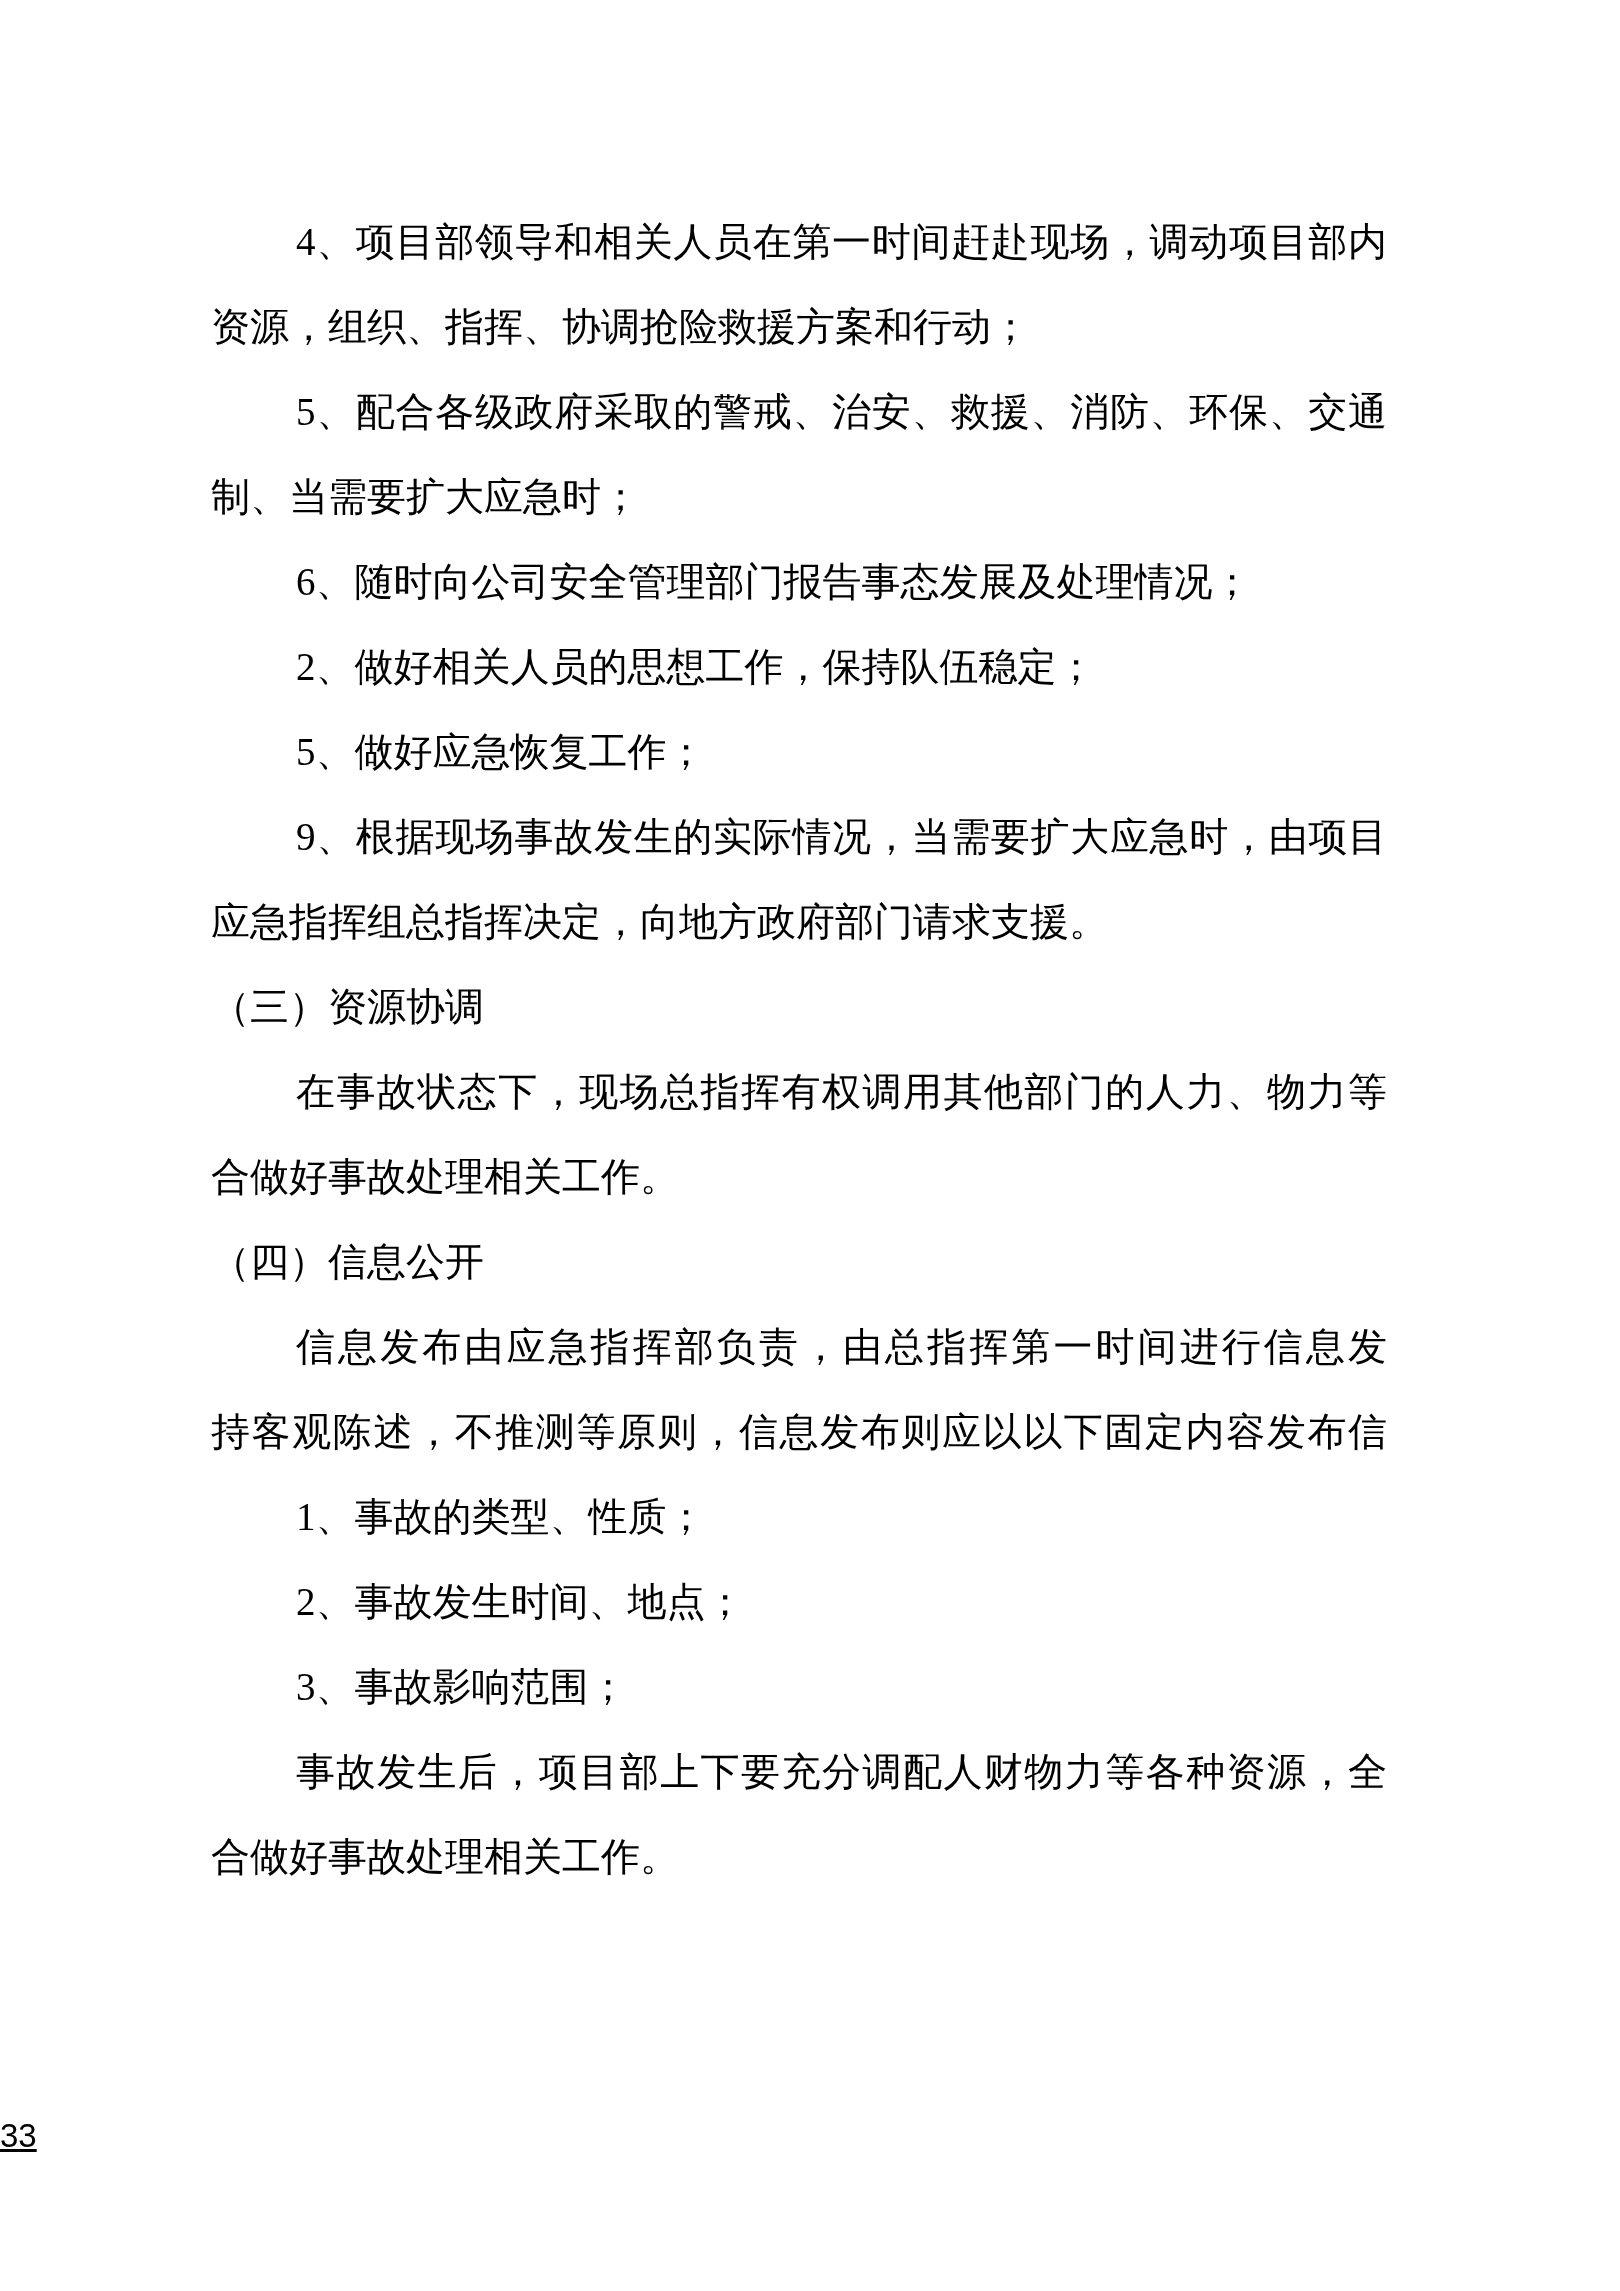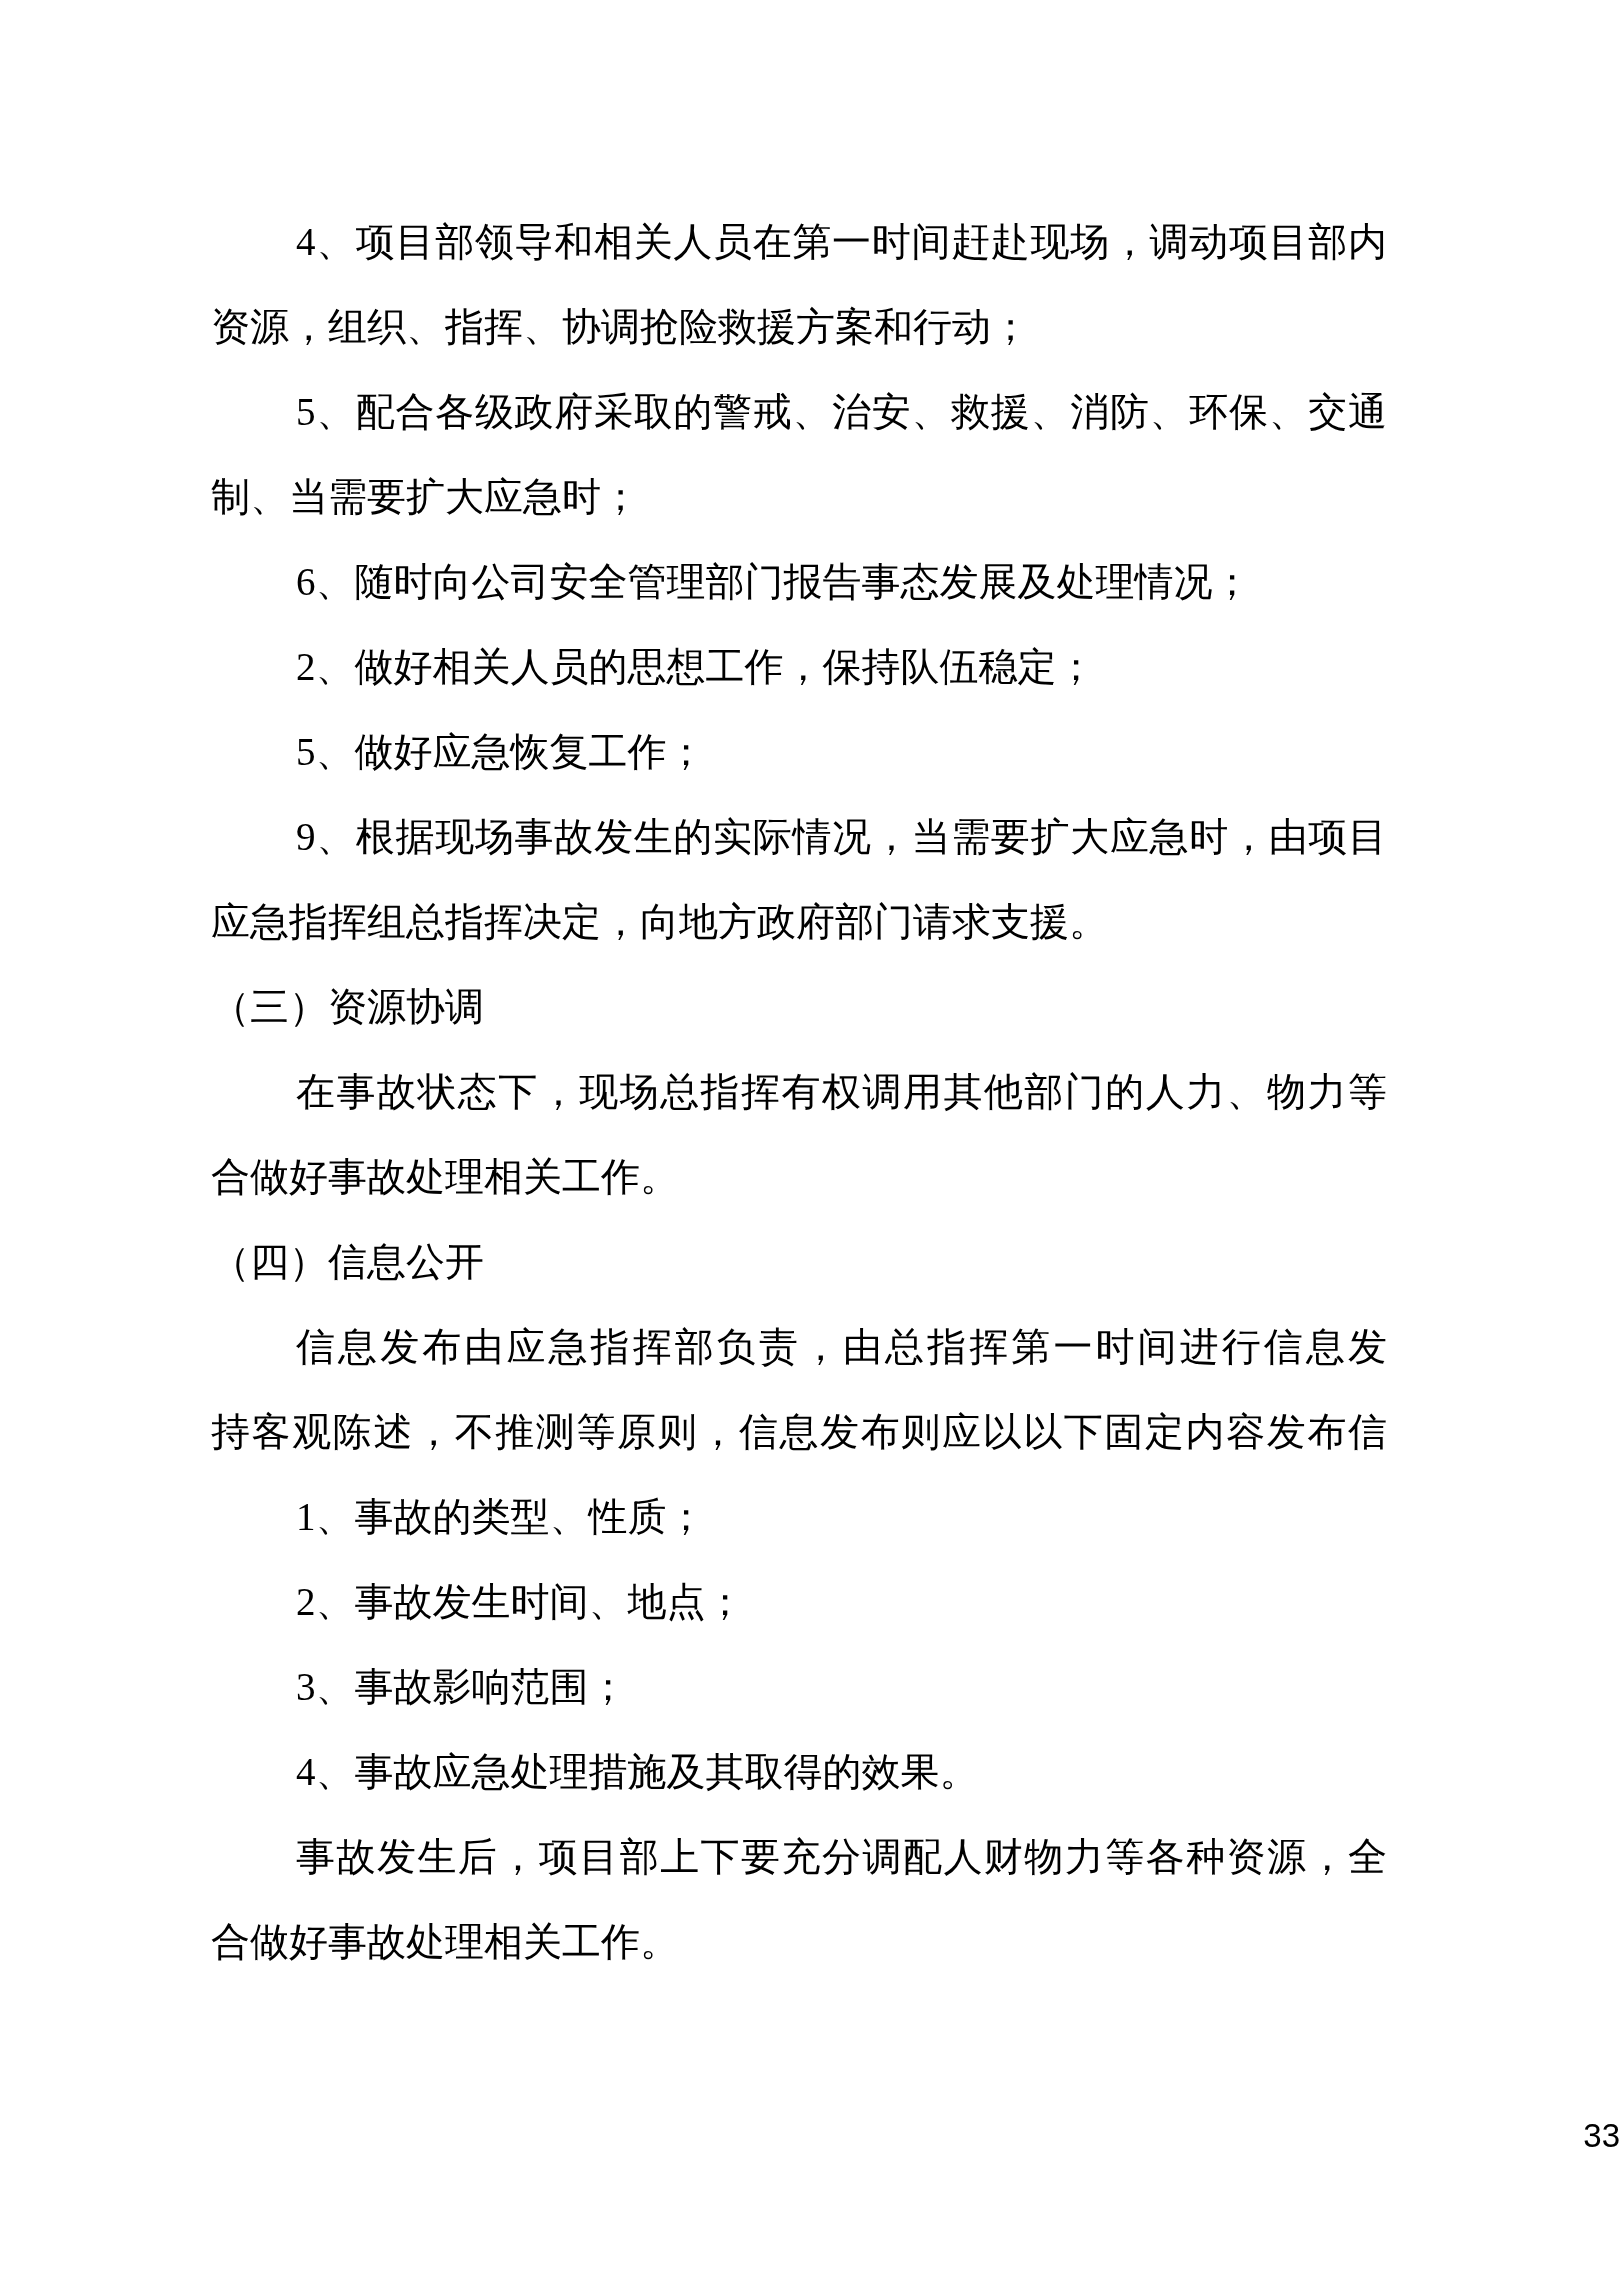--- a/index.html
+++ b/index.html
@@ -41,25 +41,26 @@
     text-align: justify;
     text-align-last: justify;
     text-justify: inter-character;
     overflow: hidden;
   }
   .footer {
     position: absolute;
     left: 0;
     right: 0;
     top: 2117px;
-    text-align: right;
+    text-align: left;
     font-family: "Liberation Sans", "DejaVu Sans", sans-serif;
     font-size: 33px;
     line-height: 37px;
     color: #000000;
+    text-decoration: underline;
   }
 </style>
 </head>
 <body>
 
 <div class="page">
   <div class="content" id="document-content">
       <div>
         <div class="line indent justify">4、项目部领导和相关人员在第一时间赶赴现场，调动项目部内部</div>
         <div class="line">资源，组织、指挥、协调抢险救援方案和行动；</div>
@@ -98,23 +99,20 @@
       <div>
         <div class="line indent">1、事故的类型、性质；</div>
       </div>
       <div>
         <div class="line indent">2、事故发生时间、地点；</div>
       </div>
       <div>
         <div class="line indent">3、事故影响范围；</div>
       </div>
       <div>
-        <div class="line indent">4、事故应急处理措施及其取得的效果。</div>
-      </div>
-      <div>
         <div class="line indent justify">事故发生后，项目部上下要充分调配人财物力等各种资源，全力配</div>
         <div class="line">合做好事故处理相关工作。</div>
       </div>
     </div>
   <div class="footer">
     <span>33</span>
   </div>
 </div>
 
 

